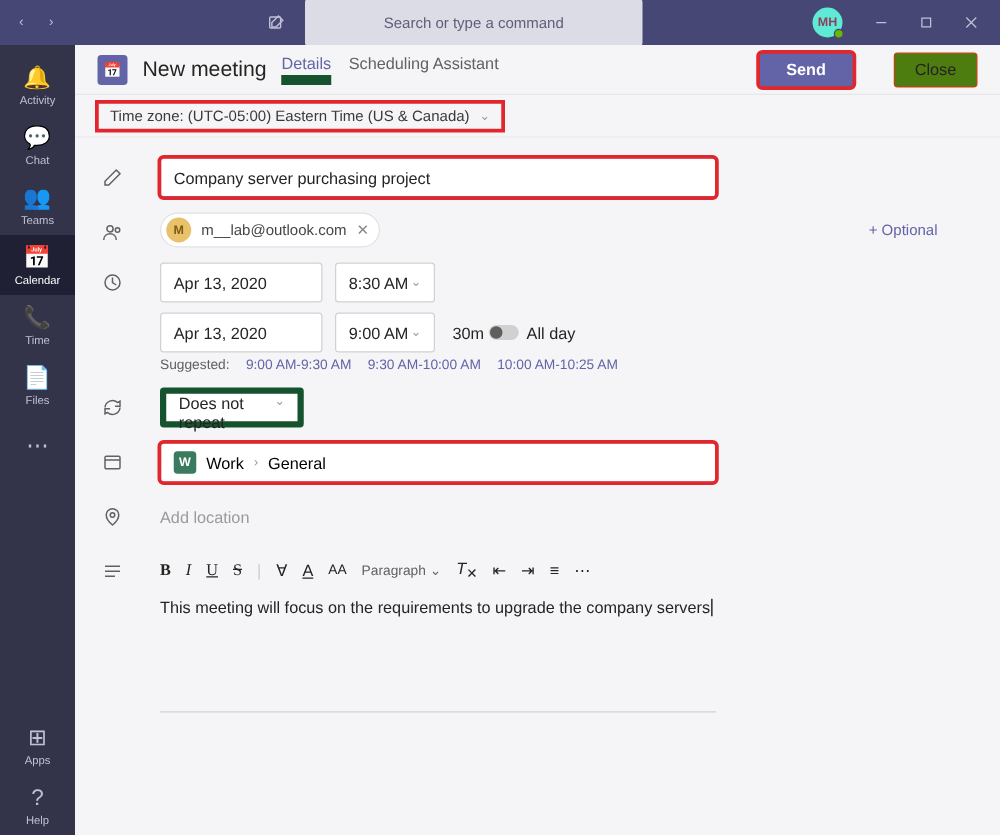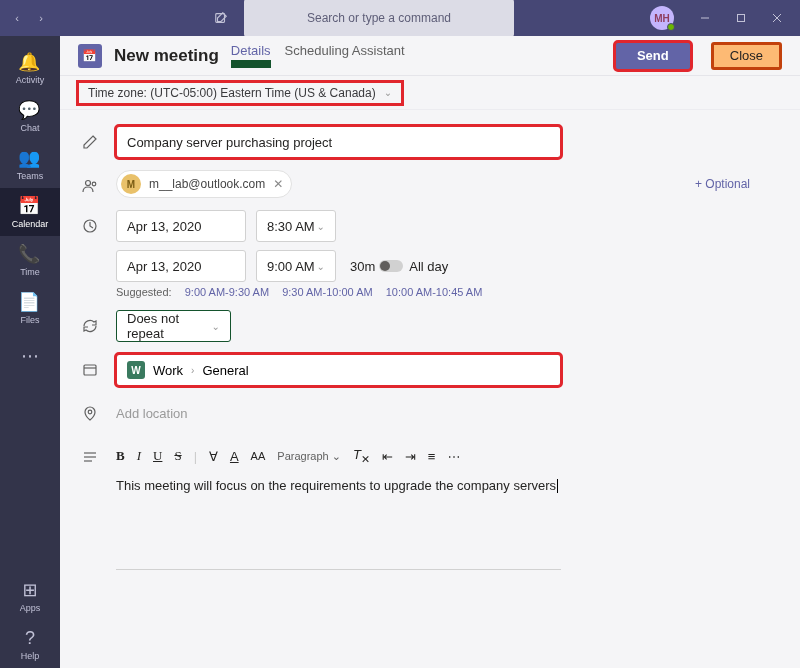--- a/index.html
+++ b/index.html
@@ -2,61 +2,61 @@
 <html><head>
 <meta charset="utf-8">
 <style>
 *{box-sizing:border-box;margin:0;padding:0;font-family:"Segoe UI",Arial,sans-serif}
 body{width:800px;height:668px;overflow:hidden;background:#fff}
 .titlebar{height:36px;background:#464775;display:flex;align-items:center;padding:0 8px;gap:6px}
 .nav-arrow{width:18px;height:18px;display:flex;align-items:center;justify-content:center;color:#c1c1d6;font-size:11px;cursor:pointer}
 .compose-icon{width:18px;height:18px;color:#c1c1d6;margin-left:auto;display:flex;align-items:center;justify-content:center}
 .searchbox{flex:0 0 270px;height:38px;background:#dcdce6;border-radius:3px;display:flex;align-items:center;justify-content:center;color:#5e5e78;font-size:12px;margin-left:8px}
 .spacer{flex:1}
-.avatar{width:24px;height:24px;border-radius:50%;background:#c4b5fd;color:#8f3d5e;display:flex;align-items:center;justify-content:center;font-size:10px;font-weight:600;margin-right:10px;position:relative}
+.avatar{width:24px;height:24px;border-radius:50%;background:#5eead4;color:#8f3d5e;display:flex;align-items:center;justify-content:center;font-size:10px;font-weight:600;margin-right:10px;position:relative}
 .presence{position:absolute;bottom:-1px;right:-1px;width:8px;height:8px;border-radius:50%;background:#6bb700;border:1.5px solid #464775}
 .winbtn{width:30px;height:30px;display:flex;align-items:center;justify-content:center;color:#c1c1d6;font-size:11px}
 .app{display:flex;height:calc(668px - 36px)}
 .rail{width:60px;background:#33344a;display:flex;flex-direction:column;align-items:center;padding-top:8px;color:#c1c1d6}
 .rail-item{width:100%;height:48px;display:flex;flex-direction:column;align-items:center;justify-content:center;gap:2px;font-size:9px;cursor:pointer}
 .rail-item.active{background:#1f2033;color:#fff}
 .rail-item svg,.rail-item .ico{font-size:18px}
 .rail-spacer{flex:1}
 .main{flex:1;background:#f5f5f7;display:flex;flex-direction:column;position:relative}
 .header{height:40px;display:flex;align-items:center;padding:0 18px;gap:12px;border-bottom:1px solid #e5e5ea}
 .calico{width:24px;height:24px;background:#6264a7;border-radius:3px;display:flex;align-items:center;justify-content:center;color:#fff;font-size:12px}
-.htitle{font-size:17px;font-weight:700;color:#252423}
+.htitle{font-size:17px;font-weight:400;color:#252423}
 .htabs{display:flex;gap:14px;font-size:13px}
 .htab{color:#616161;cursor:pointer}
 .htab.active{color:#6264a7;border-bottom:8px solid #14532d;padding-bottom:2px}
 .hspacer{flex:1}
 .btn-send{height:28px;padding:0 22px;background:#6264a7;color:#fff;border:none;border-radius:3px;font-size:13px;font-weight:600}
-.btn-close{height:28px;padding:0 16px;background:#fdba74;border:3px solid #c2410c;border-radius:3px;font-size:13px;color:#252423;margin-left:8px}
+.btn-close{height:28px;padding:0 16px;background:#4d7c0f;border:1px solid #c2410c;border-radius:3px;font-size:13px;color:#252423;margin-left:20px}
 .hl-red{outline:3px solid #e1262d;outline-offset:-1px}
 .tzrow{display:flex;align-items:center;height:34px;padding:0 18px;border-bottom:1px solid #ececf0}
 .tzbox{display:flex;align-items:center;gap:8px;font-size:12px;color:#3a3a3d;padding:4px 10px}
 .form{flex:1;overflow:auto;padding:10px 0 20px 0}
-.row{display:flex;align-items:flex-start;padding:6px 20px;gap:16px}
+.row{display:flex;align-items:flex-start;padding:6px 20px;gap:28px}
 .ricon{width:20px;height:20px;color:#616161;display:flex;align-items:center;justify-content:center;margin-top:6px;flex:0 0 20px}
 .rbody{flex:1}
 .text-input{width:445px;height:32px;border:1px solid #d1d1d1;border-bottom:1.5px solid #6264a7;border-radius:3px;padding:0 10px;font-size:13px;color:#252423;background:#fff;display:flex;align-items:center}
 .pill{display:inline-flex;align-items:center;height:28px;border:1px solid #e1e1e1;border-radius:14px;padding:0 8px 0 4px;background:#fff;font-size:12px;color:#464646;gap:8px}
 .pill .av{width:20px;height:20px;border-radius:50%;background:#e9c16a;color:#7a5c14;display:flex;align-items:center;justify-content:center;font-size:10px;font-weight:600}
 .optional{color:#6264a7;font-size:12px;margin-left:auto;margin-right:30px}
 .attendees{display:flex;align-items:center;width:445px}
 .dt-input{width:130px;height:32px;border:1px solid #d1d1d1;border-radius:3px;padding:0 10px;font-size:13px;color:#252423;background:#fff;display:flex;align-items:center;margin-right:10px}
 .time-input{width:80px}
 .dur{font-size:13px;color:#252423;margin:0 4px}
 .toggle{width:24px;height:12px;border-radius:7px;background:#d1d1d1;position:relative;display:inline-block;margin-right:6px}
 .toggle::after{content:"";position:absolute;left:1px;top:1px;width:10px;height:10px;border-radius:50%;background:#605e5c}
 .allday{font-size:13px;color:#252423}
 .sugg{font-size:11px;color:#6264a7;padding:4px 0 0 0}
 .sugg span{margin-right:10px}
 .sugg .lbl{color:#616161}
-.repeat{width:115px;height:32px;border:1px solid #14532d;border-radius:3px;padding:0 10px;font-size:13px;color:#252423;background:#fff;display:flex;align-items:center;justify-content:space-between}
+.repeat{width:115px;height:32px;border:5px solid #14532d;border-radius:3px;padding:0 10px;font-size:13px;color:#252423;background:#fff;display:flex;align-items:flex-start;justify-content:space-between}
 .channel{width:445px;height:32px;border:1px solid #d1d1d1;border-radius:3px;padding:0 10px;font-size:13px;background:#fff;display:flex;align-items:center;gap:8px}
 .chip{width:18px;height:18px;background:#3a7a5f;color:#fff;border-radius:3px;display:flex;align-items:center;justify-content:center;font-size:10px;font-weight:600}
 .chev{color:#9a9a9a;font-size:10px}
 .loc{font-size:13px;color:#9a9a9a;padding:8px 0}
 .toolbar{display:flex;align-items:center;gap:12px;padding:6px 0;color:#252423;font-size:13px}
 .toolbar .b{font-weight:700;font-family:serif}
 .toolbar .i{font-style:italic;font-family:serif}
 .toolbar .u{text-decoration:underline;font-family:serif}
 .toolbar .s{text-decoration:line-through;font-family:serif}
 .toolbar .sm{font-size:11px;color:#616161}
@@ -214,21 +214,21 @@
                 <span class="chev" style="margin-left:auto">⌄</span>
               </div>
             <span class="dur">30m</span>
             <span class="toggle"></span>
             <span class="allday">All day</span>
           </div>
           <div class="sugg">
             <span class="lbl">Suggested:</span>
             <span>9:00 AM-9:30 AM</span>
             <span>9:30 AM-10:00 AM</span>
-            <span>10:00 AM-10:45 AM</span>
+            <span>10:00 AM-10:25 AM</span>
           </div>
         </div>
       </div>
 
       <div class="row">
         <div class="ricon">
             <svg width="16" height="16" viewBox="0 0 16 16" fill="none" stroke="currentColor" stroke-width="1.2">
               <path d="M2 8a6 6 0 0 1 10-4l2-1v4h-4"></path>
               <path d="M14 8a6 6 0 0 1-10 4l-2 1v-4h4"></path>
             </svg>

